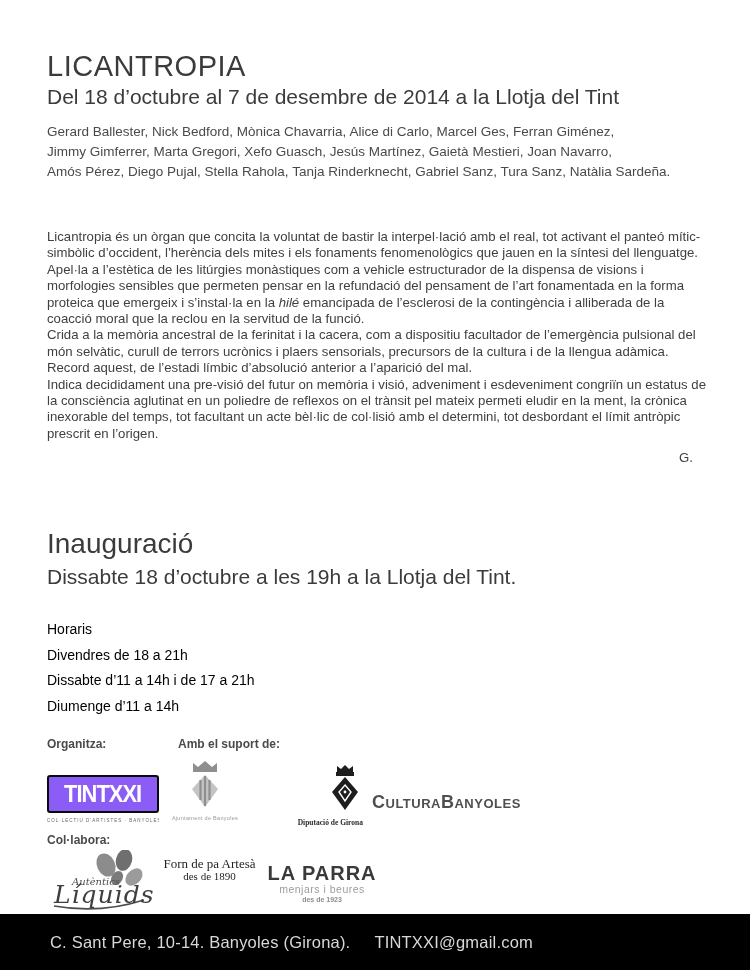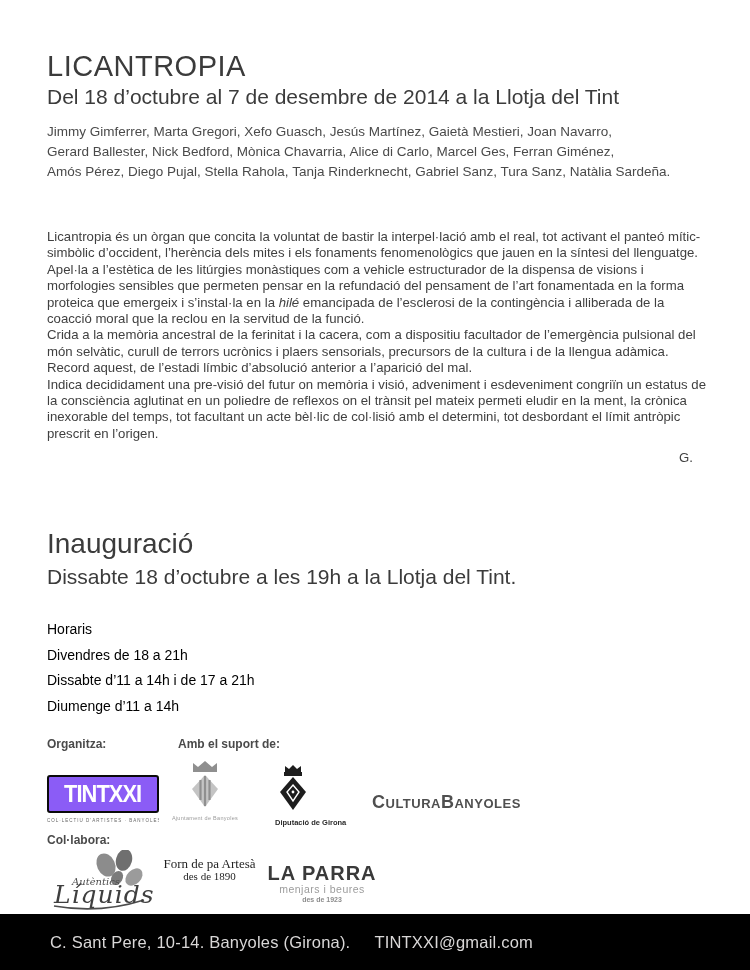--- a/index.html
+++ b/index.html
@@ -32,21 +32,21 @@
 
   .tintxxi-box { position:absolute; left:0; top:38px; width:112px; height:38px; background:#8b5cf6;
                  border:2px solid #0a0a0a; border-radius:3px; box-sizing:border-box;
                  display:flex; align-items:center; justify-content:center; }
   .tintxxi-word { color:#ffffff; font-weight:bold; font-size:23px; letter-spacing:-1px; transform:scaleX(0.95); }
   .tintxxi-tagline { position:absolute; left:0; top:81px; width:112px; text-align:center;
                      font-size:4.5px; letter-spacing:1px; color:#666; white-space:nowrap; overflow:hidden; }
 
   .ajuntament { position:absolute; left:112px; top:22px; width:92px; text-align:center; }
   .ajuntament-label { font-size:5.5px; color:#9a9a9a; margin-top:2px; letter-spacing:0.3px; }
-  .diputacio { position:absolute; left:228px; top:27px; width:96px; text-align:left; }
+  .diputacio { position:absolute; left:220px; top:27px; width:96px; text-align:right;font-family:Liberation Serif, serif; }
   .diputacio-label { font-size:7.5px; font-weight:bold; color:#2b2b2b; margin-top:2px; }
   .cultura { position:absolute; left:325px; top:55px; font-variant:small-caps; font-weight:bold;
              font-size:18px; letter-spacing:0.5px; color:#4f4f4f; }
 
   
   .collab { position:absolute; left:47px; top:833px; width:660px; }
   .liquids { position:absolute; left:3px; top:17px; width:100px; height:64px; }
   .liquids svg { position:absolute; left:0; top:0; }
   .liquids-top { position:absolute; left:22px; top:26px; font-family:"DejaVu Serif", serif; font-style:italic;
                  font-size:10px; color:#4c4c4c; }
@@ -70,22 +70,22 @@
 </style>
 </head>
 <body>
 
 <div class="poster">
 
   <div class="header">
     <h1 class="title">LICANTROPIA</h1>
     <div class="subtitle">Del 18 d’octubre al 7 de desembre de 2014 a la Llotja del Tint</div>
     <div class="artists">
+      <div>Gerard Ballester, Nick Bedford, Mònica Chavarria, Alice di Carlo, Marcel Ges, Ferran Giménez,</div>
       <div>Jimmy Gimferrer, Marta Gregori, Xefo Guasch, Jesús Martínez, Gaietà Mestieri, Joan Navarro,</div>
-      <div>Gerard Ballester, Nick Bedford, Mònica Chavarria, Alice di Carlo, Marcel Ges, Ferran Giménez,</div>
       <div>Amós Pérez, Diego Pujal, Stella Rahola, Tanja Rinderknecht, Gabriel Sanz, Tura Sanz, Natàlia Sardeña.</div>
     </div>
   </div>
 
   <div class="body-text">
     <p>Licantropia és un òrgan que concita la voluntat de bastir la interpel·lació amb el real, tot activant el panteó mític-simbòlic d’occident, l’herència dels mites i els fonaments fenomenològics que jauen en la síntesi del llenguatge.</p>
     <p><span>Apel·la a l’estètica de les litúrgies monàstiques com a vehicle estructurador de la dispensa de visions i morfologies sensibles que permeten pensar en la refundació del pensament de l’art fonamentada en la forma proteica que emergeix i s’instal·la en la </span><span class="it">hilé</span><span> emancipada de l’esclerosi de la contingència i alliberada de la coacció moral que la reclou en la servitud de la funció.</span></p>
     <p>Crida a la memòria ancestral de la ferinitat i la cacera, com a dispositiu facultador de l’emergència pulsional del món selvàtic, curull de terrors ucrònics i plaers sensorials, precursors de la cultura i de la llengua adàmica. Record aquest, de l’estadi límbic d’absolució anterior a l’aparició del mal.</p>
     <p>Indica decididament una pre-visió del futur on memòria i visió, adveniment i esdeveniment congriïn un estatus de la consciència aglutinat en un poliedre de reflexos on el trànsit pel mateix permeti eludir en la ment, la crònica inexorable del temps, tot facultant un acte bèl·lic de col·lisió amb el determini, tot desbordant el límit antròpic prescrit en l’origen.</p>
     <div class="signature">G.</div>

